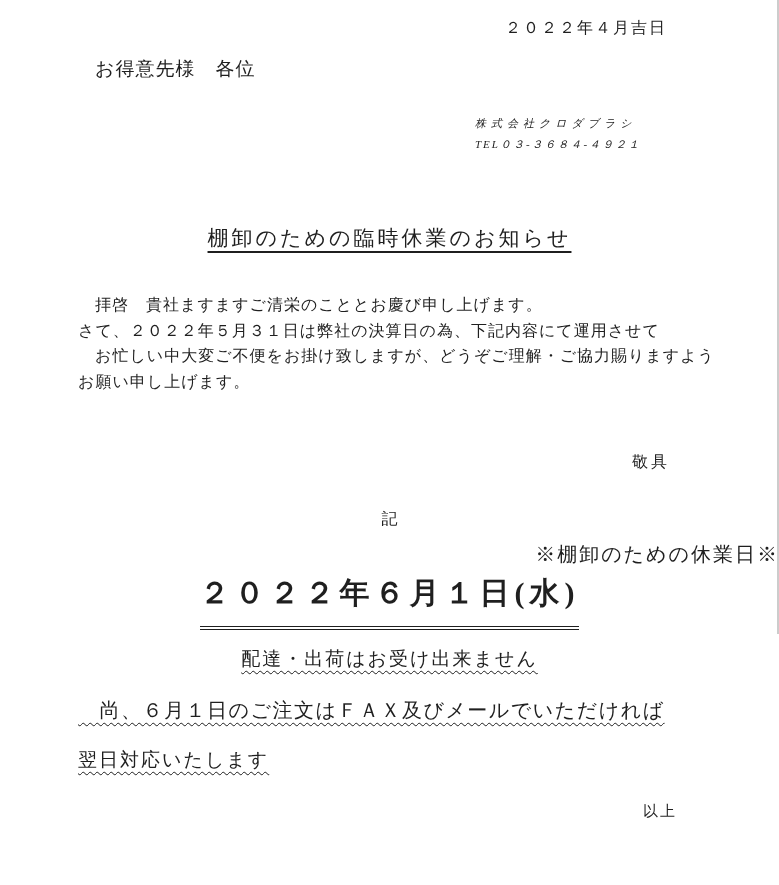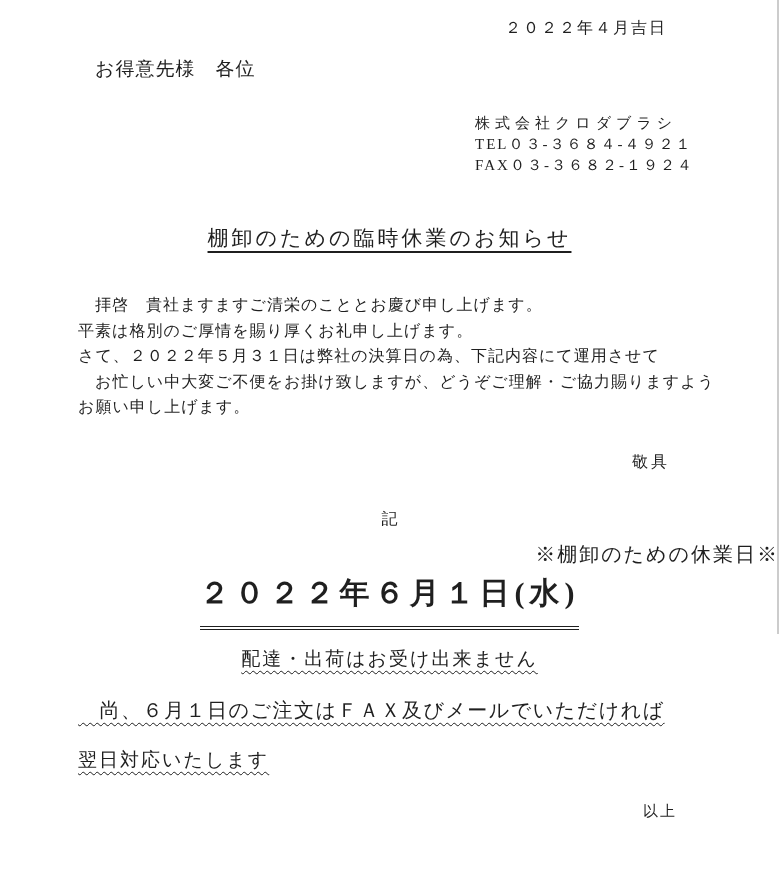--- a/index.html
+++ b/index.html
@@ -37,22 +37,23 @@
   }
   .addressee {
     position: absolute;
     top: 56px; left: 95px;
     font-size: 19px;
     letter-spacing: 1px;
   }
   .sender {
     position: absolute;
     top: 113px; left: 475px;
-    font-size: 15px;
+    font-size: 11px;
     line-height: 21px;
+    font-style: italic;
   }
   .sender p { margin: 0; letter-spacing: 2px; }
   .sender .company { letter-spacing: 5px; }
 
   .title {
     position: absolute;
     top: 224px; left: 0;
     width: 100%;
     text-align: center;
     font-size: 21px;
@@ -147,28 +148,26 @@
 <div class="page">
   <div class="scan-edge"></div>
 
   <p class="date">２０２２年４月吉日</p>
 
   <p class="addressee">お得意先様　各位</p>
 
   <div class="sender">
     <p class="company">株式会社クロダブラシ</p>
     <p>TEL０３-３６８４-４９２１</p>
-    <p>FAX０３-３６８２-１９２４</p>
   </div>
 
   <h1 class="title"><span class="u">棚卸のための臨時休業のお知らせ</span></h1>
 
   <div class="body-text">
     <p>　拝啓　貴社ますますご清栄のこととお慶び申し上げます。</p>
-    <p>平素は格別のご厚情を賜り厚くお礼申し上げます。</p>
     <p>さて、２０２２年５月３１日は弊社の決算日の為、下記内容にて運用させて</p>
     <p>　お忙しい中大変ご不便をお掛け致しますが、どうぞご理解・ご協力賜りますよう</p>
     <p>お願い申し上げます。</p>
   </div>
 
   <p class="closing">敬具</p>
 
   <p class="record">記</p>
 
   <p class="headline">※棚卸のための休業日※</p>

